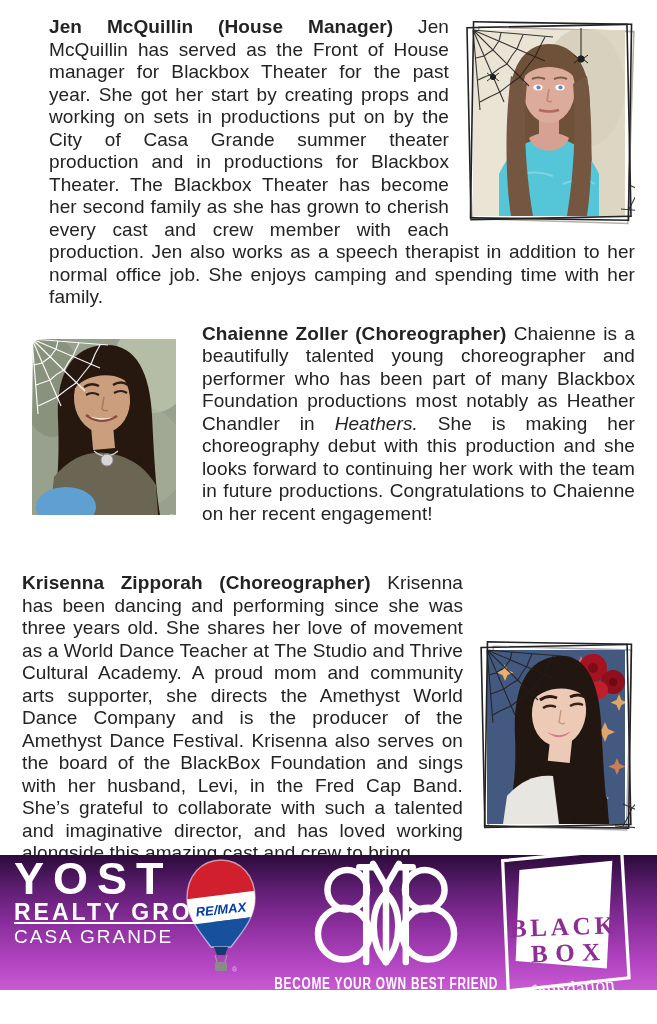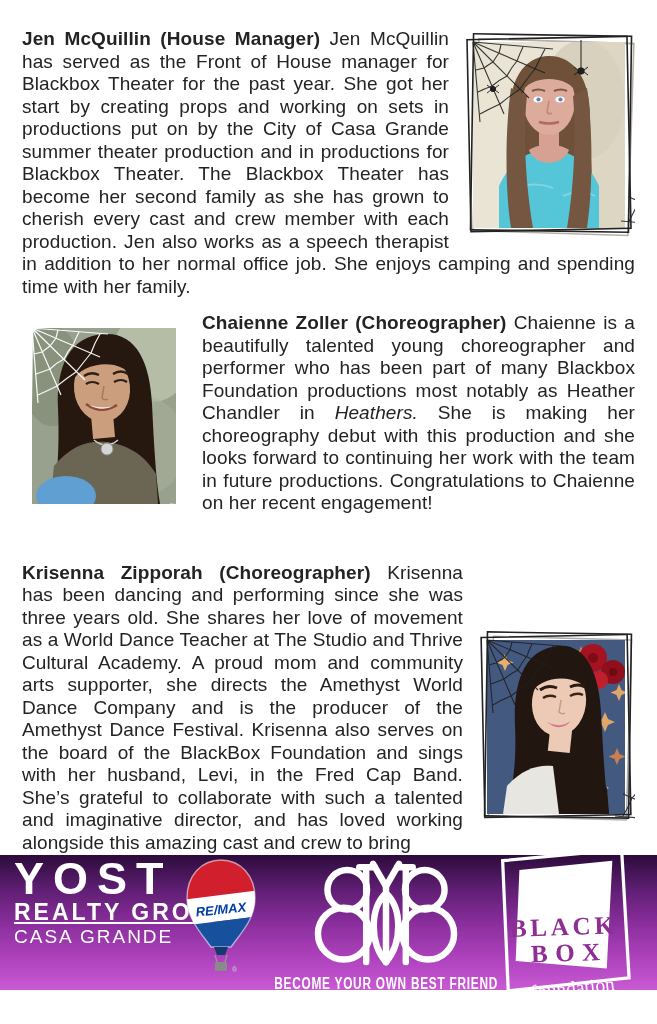--- a/index.html
+++ b/index.html
@@ -7,21 +7,21 @@
     width:657px;height:1024px;position:relative;overflow:hidden;
     background:#ffffff;font-family:"Liberation Sans",sans-serif;
   }
   .content{height:855px;padding:0 22px;box-sizing:border-box;overflow:hidden;}
   .bio{
     text-align:justify;font-size:19px;line-height:22.5px;color:#232323;
     letter-spacing:0.1px;
   }
   .bio .b{font-weight:700;}
   .bio .i{font-style:italic;}
-  .bio1{padding-top:28px;}
+  .bio1{padding-top:16px;margin-left:27px;}
   .bio2{margin-top:14px;}
   .bio3{margin-top:32px;}
   .ph{display:block;}
   .ph-right{float:right;margin:2px 0 8px 14px;}
   .ph-left{float:left;margin:4px 16px 8px 0;}
   .ph3{margin-top:66px;}
   .clearfix::after{content:"";display:block;clear:both;}
 
   
   .footer{

